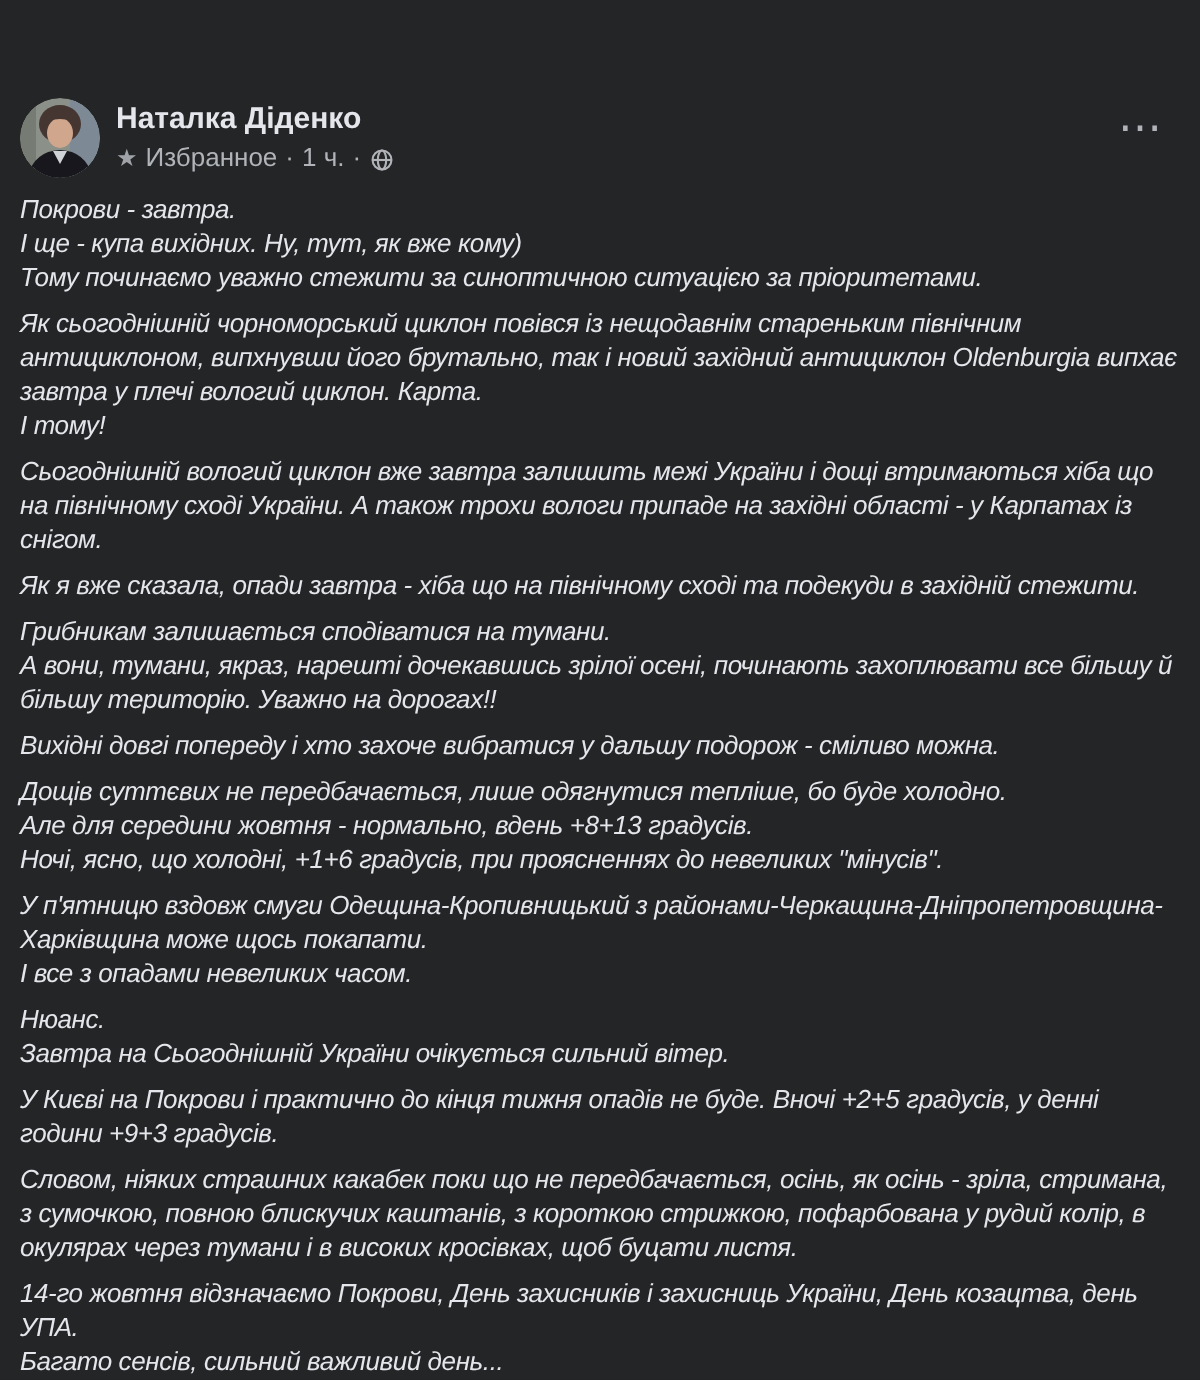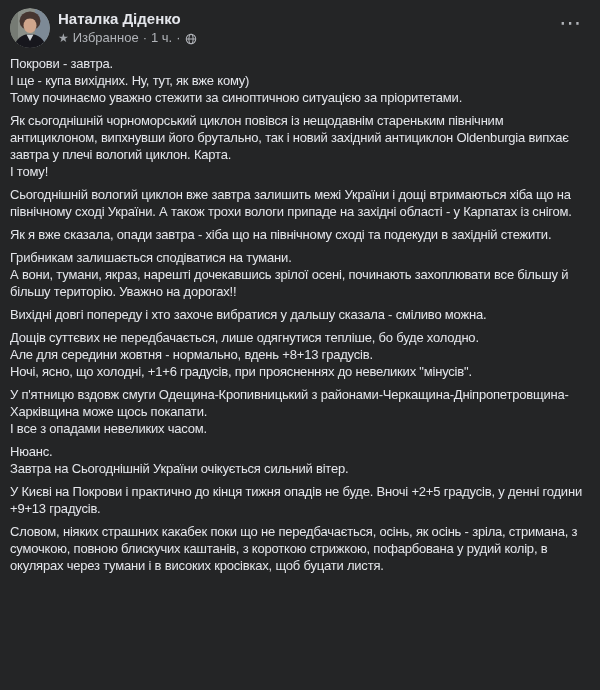--- a/index.html
+++ b/index.html
@@ -12,20 +12,21 @@
     color: #e4e6eb;
   }
   .post-card { width: 600px; height: 690px; background: #242526; }
 
   
   .post-header {
     display: flex;
     align-items: flex-start;
     padding: 8px 10px 4px 10px;
     gap: 8px;
+    margin-top: 41px;
   }
   .avatar-wrap {
     width: 40px; height: 40px; flex: 0 0 40px;
     border-radius: 50%;
     overflow: hidden;
     cursor: pointer;
   }
   .header-info { display: flex; flex-direction: column; min-width: 0; }
   .author-name {
     font-size: 15px; font-weight: 700; line-height: 19px;
@@ -54,20 +55,21 @@
     border-radius: 6px;
   }
 
   
   .post-text {
     padding: 3px 10px 0 10px;
     font-size: 13px;
     line-height: 17px;
     letter-spacing: -0.2px;
     color: #e4e6eb;
+    font-style: italic;
   }
   .post-text p {
     margin: 0 0 6px 0;
     white-space: pre-line;
   }
 </style>
 </head>
 <body>
 
 <div class="post-card">
@@ -118,25 +120,27 @@
   <div class="post-text">
       <p>Покрови - завтра.
  І ще - купа вихідних. Ну, тут, як вже кому)
 Тому починаємо уважно стежити за синоптичною ситуацією за пріоритетами.</p>
       <p>Як сьогоднішній чорноморський циклон повівся із нещодавнім стареньким північним антициклоном, випхнувши його брутально, так і новий західний антициклон Oldenburgia випхає завтра у плечі вологий циклон. Карта.
 І тому!</p>
       <p>Сьогоднішній вологий циклон вже завтра залишить межі України і дощі втримаються хіба що на північному сході України. А також трохи вологи припаде на західні області - у Карпатах із снігом.</p>
       <p>Як я вже сказала, опади завтра - хіба що на північному сході та подекуди в західній стежити.</p>
       <p>Грибникам залишається сподіватися на тумани.
 А вони, тумани, якраз, нарешті дочекавшись зрілої осені, починають захоплювати все більшу й більшу територію. Уважно на дорогах!!</p>
-      <p>Вихідні довгі попереду і хто захоче вибратися у дальшу сказала - сміливо можна.</p>
+      <p>Вихідні довгі попереду і хто захоче вибратися у дальшу подорож - сміливо можна.</p>
       <p>Дощів суттєвих не передбачається, лише одягнутися тепліше, бо буде холодно.
 Але для середини жовтня - нормально, вдень +8+13 градусів.
 Ночі, ясно, що холодні, +1+6 градусів, при проясненнях до невеликих "мінусів".</p>
       <p>У п'ятницю вздовж смуги Одещина-Кропивницький з районами-Черкащина-Дніпропетровщина-Харківщина може щось покапати.
 І все з опадами невеликих часом.</p>
       <p>Нюанс.
 Завтра на Сьогоднішній України очікується сильний вітер.</p>
-      <p>У Києві на Покрови і практично до кінця тижня опадів не буде. Вночі +2+5 градусів, у денні години +9+13 градусів.</p>
+      <p>У Києві на Покрови і практично до кінця тижня опадів не буде. Вночі +2+5 градусів, у денні години +9+3 градусів.</p>
       <p>Словом, ніяких страшних какабек поки що не передбачається, осінь, як осінь - зріла, стримана, з сумочкою, повною блискучих каштанів, з короткою стрижкою, пофарбована у рудий колір, в окулярах через тумани і в високих кросівках, щоб буцати листя.</p>
+      <p>14-го жовтня відзначаємо Покрови, День захисників і захисниць України, День козацтва, день УПА.
+Багато сенсів, сильний важливий день...</p>
     </div>
 
 </div>
 
 </body></html>

